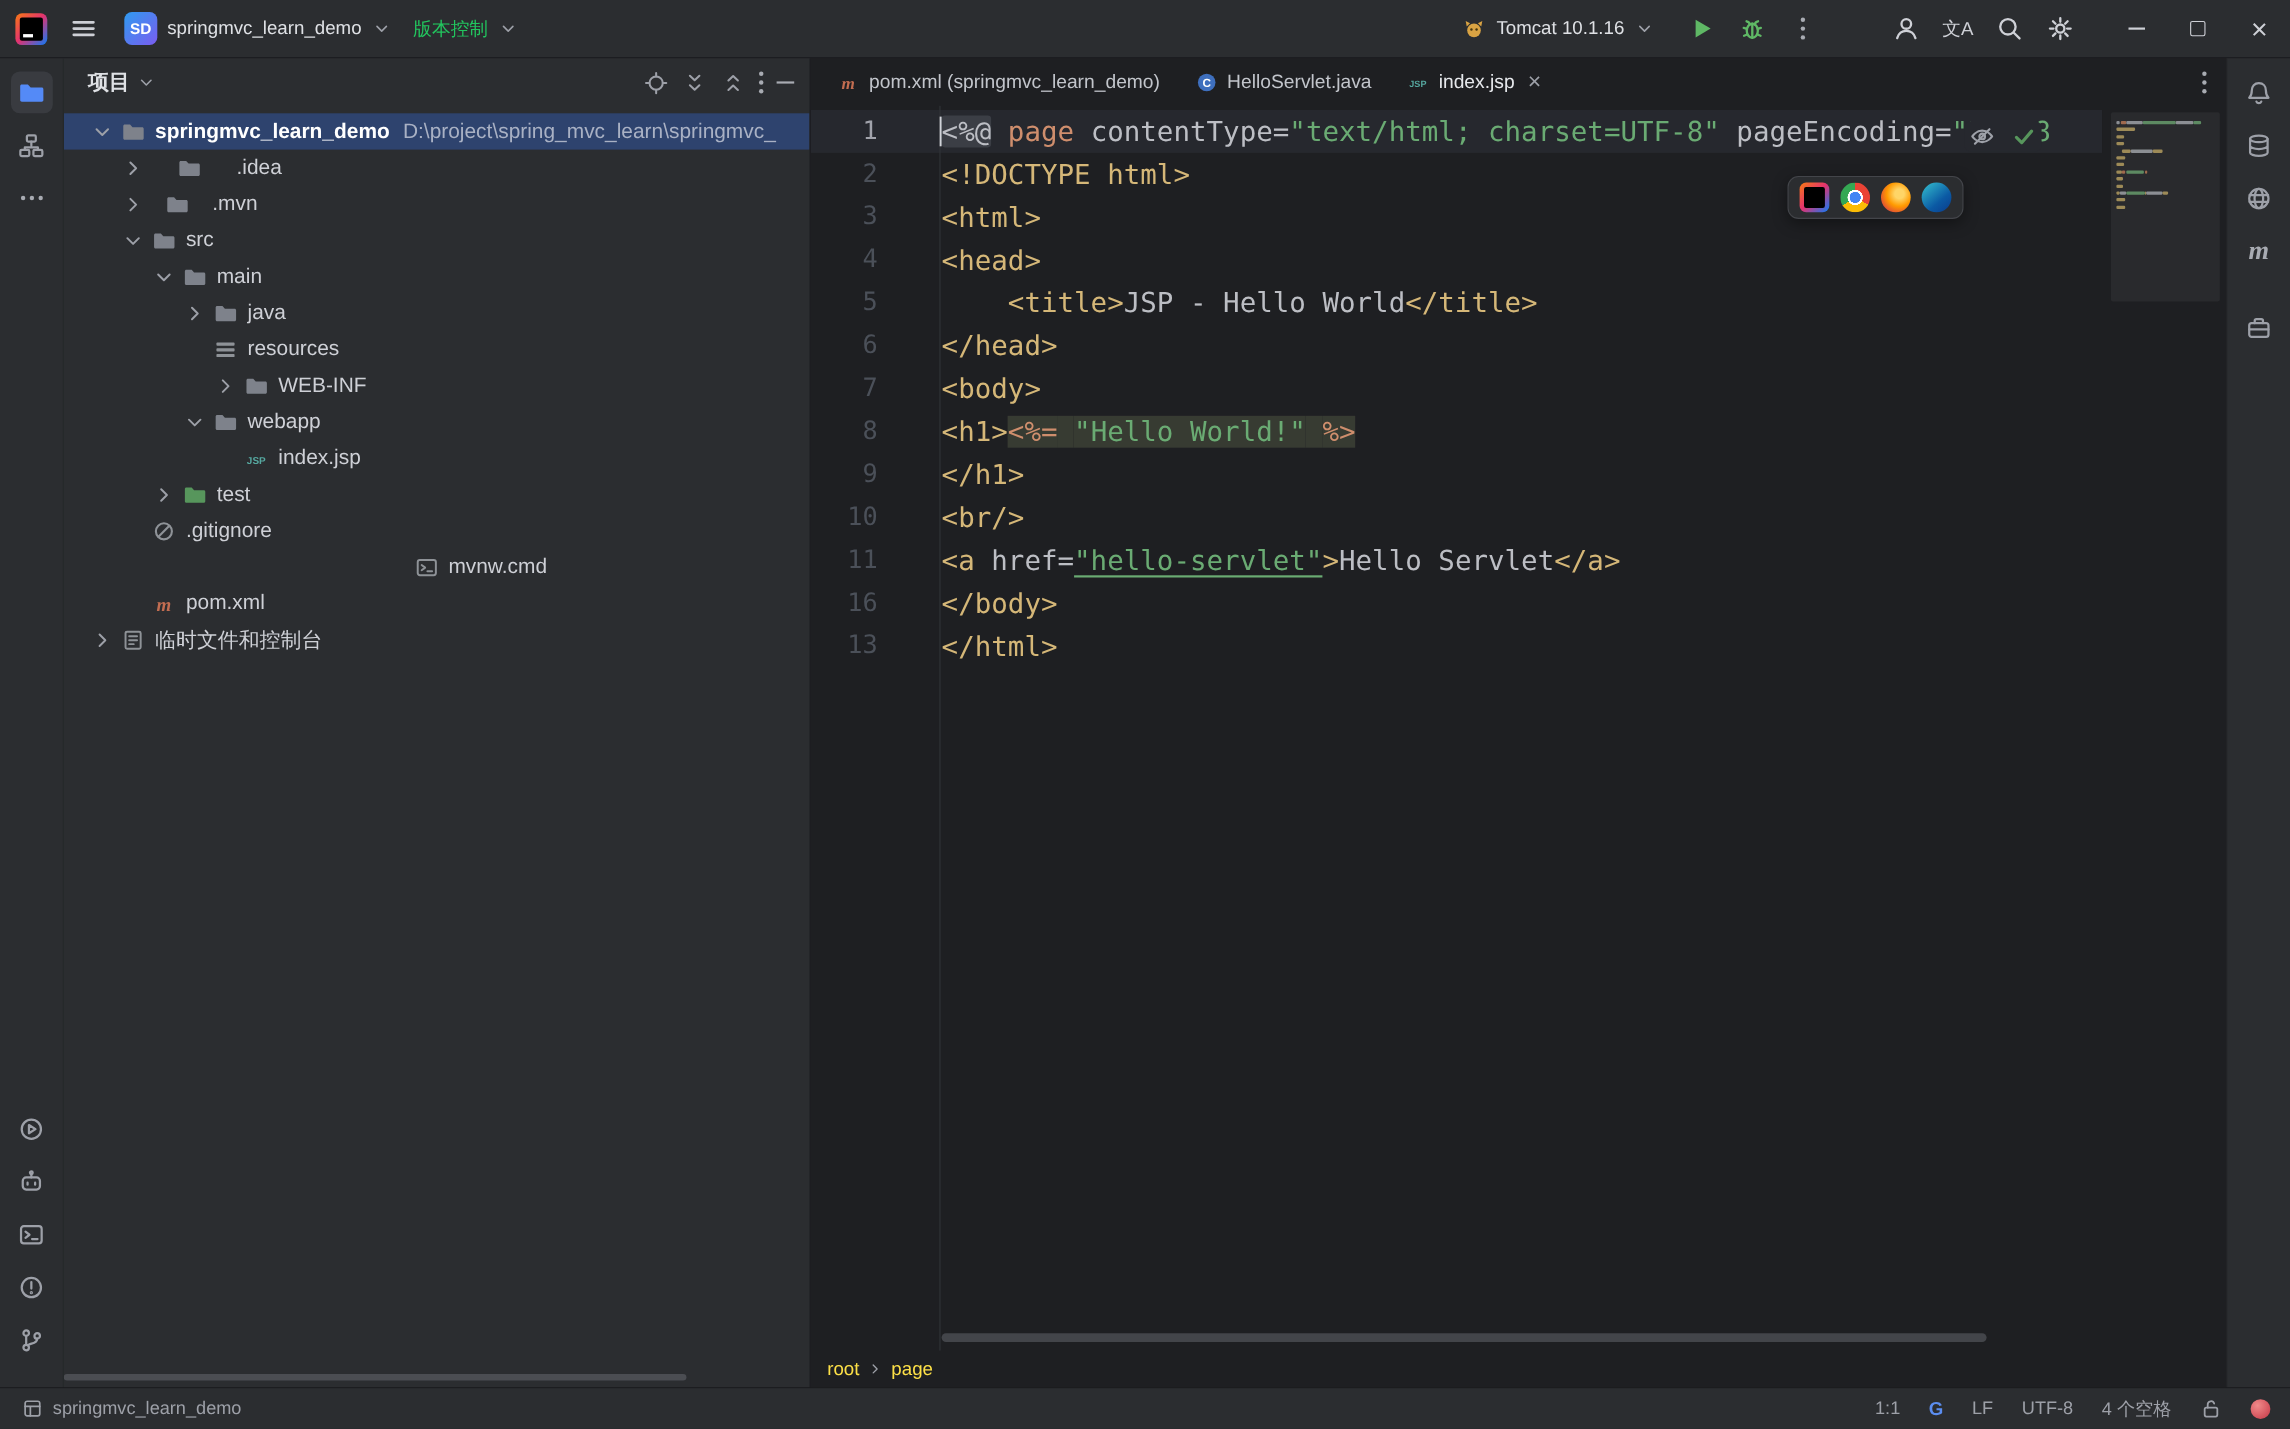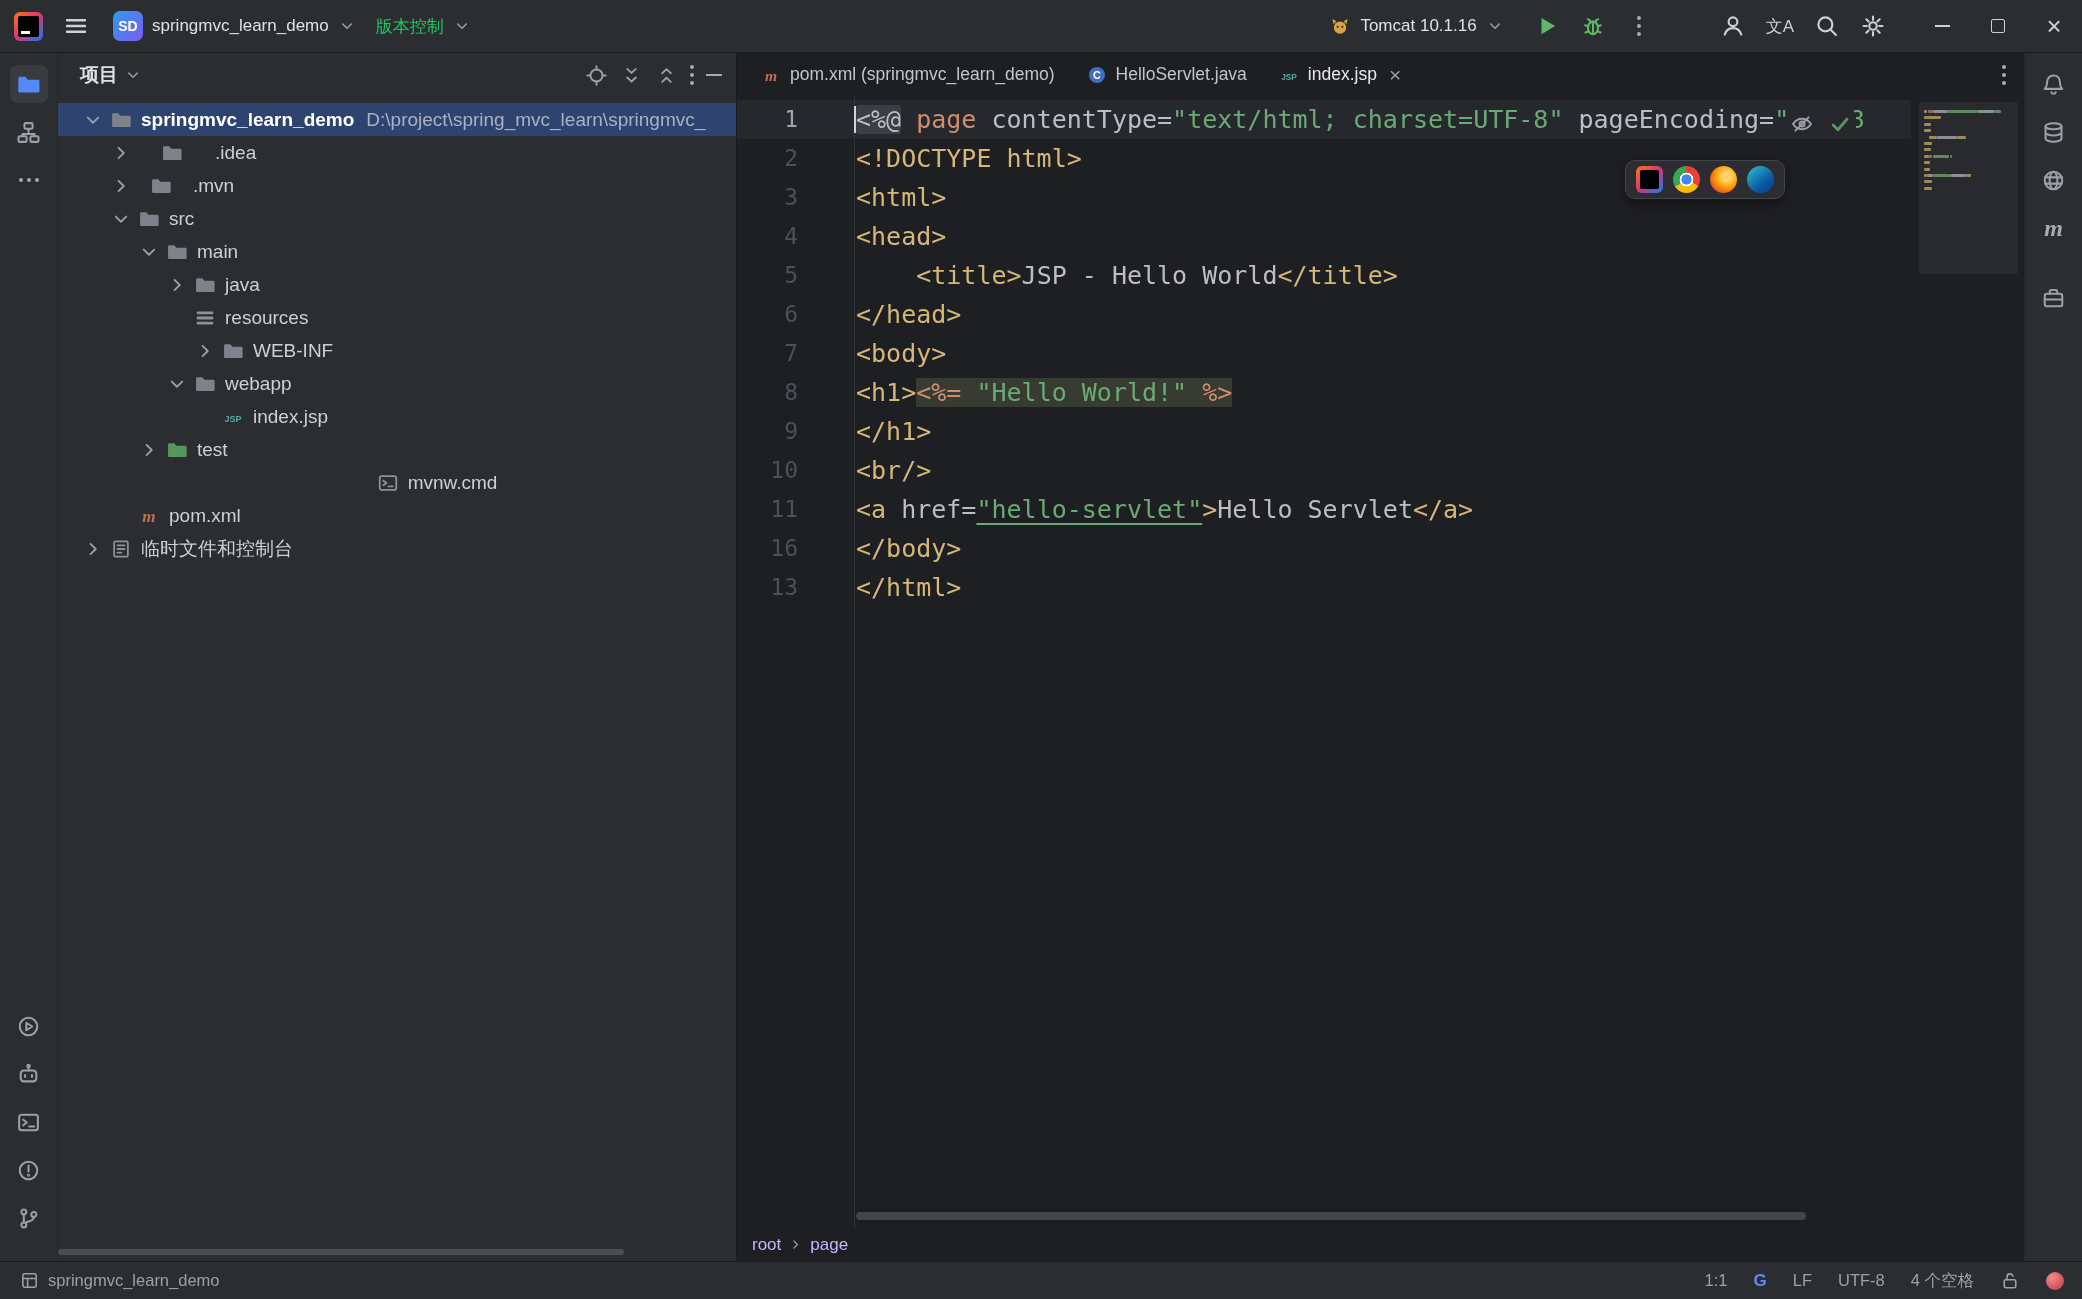--- a/index.html
+++ b/index.html
@@ -119,21 +119,21 @@
   .b-chrome{background:
       radial-gradient(circle at 50% 50%,#4285F4 0 26%,transparent 27%),
       radial-gradient(circle at 50% 50%,#FFFFFF 0 36%,transparent 37%),
       conic-gradient(#EA4335 0 33%,#FBBC05 33% 66%,#34A853 66% 100%)}
   .b-firefox{background:radial-gradient(circle at 62% 38%,#FFD567 0 18%,#FF9A00 48%,#E4572E 74%,#C23A8C 100%)}
   .b-edge{background:linear-gradient(140deg,#35C1CF,#0B5AA4 62%,#0A3B8C)}
 
   .editor-hscroll{position:absolute;left:119px;bottom:8px;width:950px;height:8px;border-radius:4px;
                   background:#43454A;cursor:pointer}
   .breadcrumbs{height:33px;flex:none;display:flex;align-items:center;gap:7px;padding-left:15px;
-               font-size:17px;color:#c4b5fd}
+               font-size:17px;color:#fde047}
   .bc-item{cursor:pointer}
   .bc-sep{width:15px;height:15px}
 
   
   .statusbar{height:38px;background:#2B2D30;border-top:1px solid #1A1B1E;display:flex;align-items:center;
              padding:0 18px 0 20px;font-size:16.5px;color:#9DA0A8}
   .sb-left{display:flex;align-items:center;gap:9px}
   .sb-left .ic{width:19px;height:19px}
   .sb-right{margin-left:auto;display:flex;align-items:center;gap:26px}
   .sb-item{cursor:pointer;white-space:nowrap}
@@ -515,20 +515,32 @@
                 <path class="sg" d="M6.2 4.2 10 8l-3.8 3.8"></path>
               </svg>
             </span>
             <span class="ic node-ic">
               <svg viewBox="0 0 16 16" xmlns="http://www.w3.org/2000/svg">
                 <path d="M1.5 4.1c0-.6.4-1 1-1h3.5l1.6 1.8h6.4c.6 0 1 .4 1 1v6.2c0 .6-.4 1-1 1H2.5c-.6 0-1-.4-1-1z" fill="#57965C"></path>
               </svg>
             </span>
             <span class="tree-label">test</span>
           </div>
+          <div class="tree-row" style="padding-left: 52px;">
+            <span class="ic chev"></span>
+            <span class="ic node-ic">
+              <svg viewBox="0 0 16 16" xmlns="http://www.w3.org/2000/svg">
+                <g class="sg" style="stroke:#8E9297;stroke-width:1.4">
+                  <circle cx="8" cy="8" r="5.3"></circle>
+                  <path d="M4.4 11.6 11.6 4.4"></path>
+                </g>
+              </svg>
+            </span>
+            <span class="tree-label">.gitignore</span>
+          </div>
           <div class="tree-row" style="padding-left: 52px; justify-content: center;">
             <span class="ic chev"></span>
             <span class="ic node-ic">
               <svg viewBox="0 0 16 16" xmlns="http://www.w3.org/2000/svg">
                 <g class="sg" style="stroke:#8E9297">
                   <rect x="2" y="3" width="12" height="10" rx="1.4"></rect>
                   <path d="M4.6 6.3 6.9 8 4.6 9.7M8.4 10.4h3.1"></path>
                 </g>
               </svg>
             </span>

